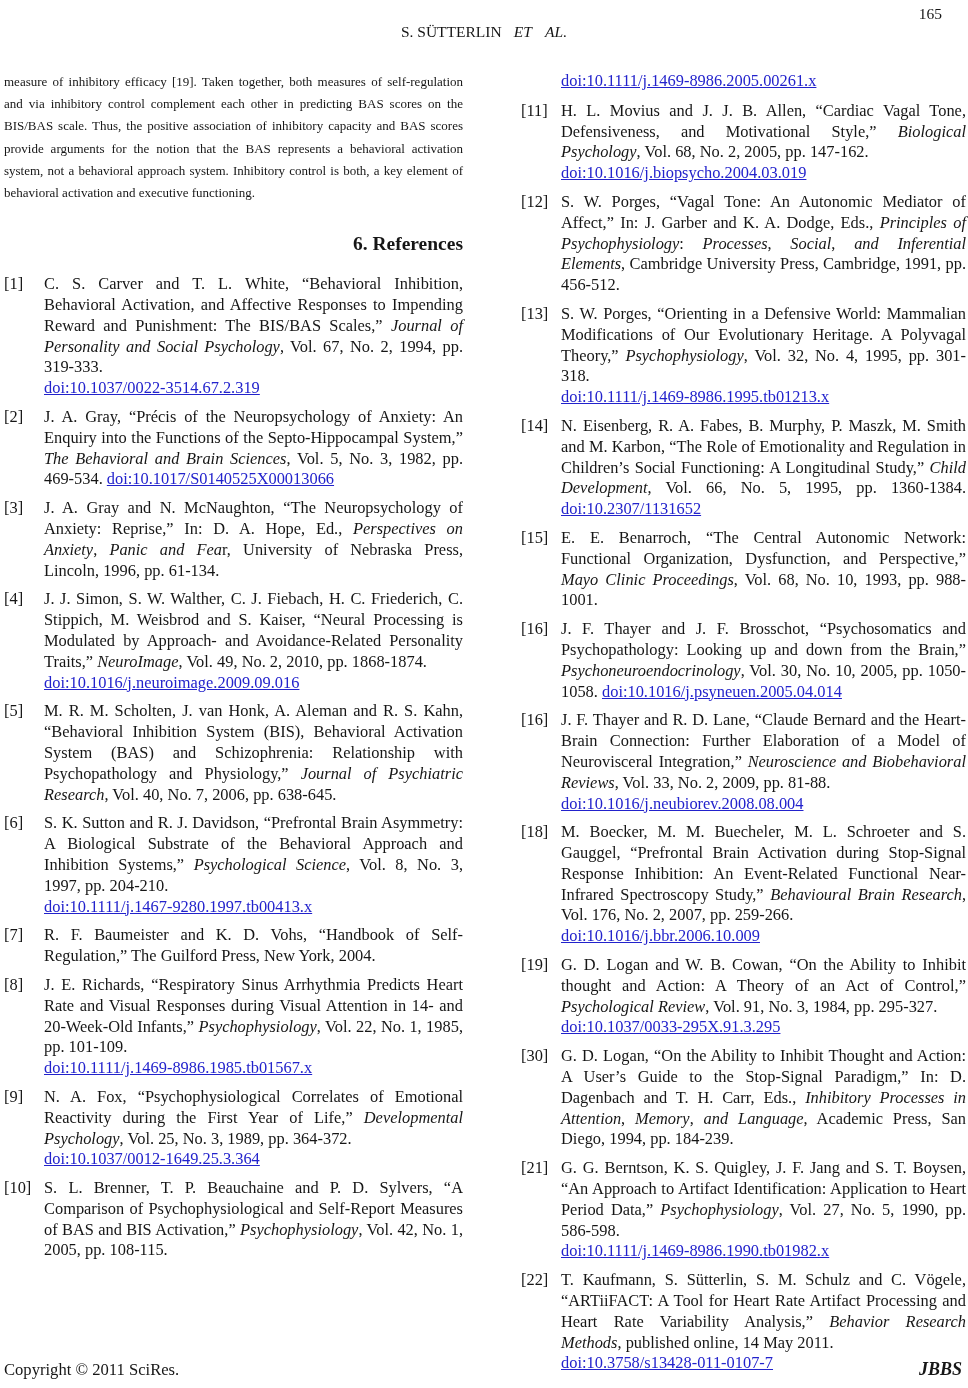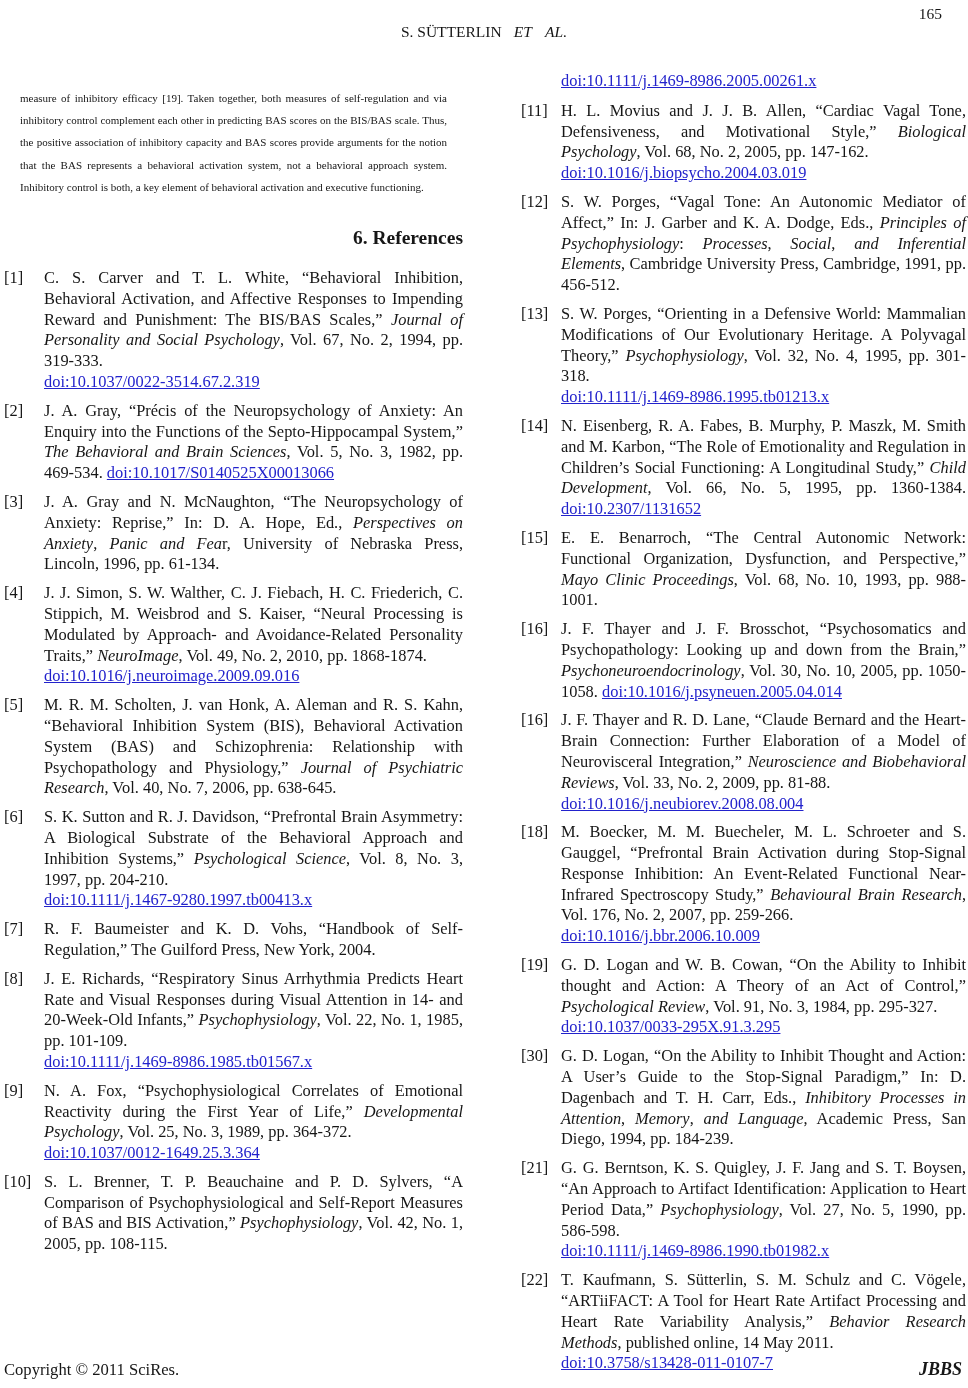--- a/index.html
+++ b/index.html
@@ -34,23 +34,23 @@
   }
   .columns {
     display: flex;
     gap: 58px;
     padding: 0 2px 0 4px;
     margin-top: 22px;
   }
   .col-left { width: 459px; flex: 0 0 459px; }
   .col-right { width: 445px; flex: 0 0 445px; }
   p.intro {
-    margin: 16px;
+    margin: 0;
     text-align: justify;
-    font-size: 11px;
+    font-size: 13px;
     line-height: 22.2px;
   }
   h2.section-heading {
     font-size: 19.5px;
     font-weight: bold;
     margin: 29px 0 19px 0;
     text-align: right;
   }
   .ref-list, .ref-cont {
     font-size: 16.4px;

